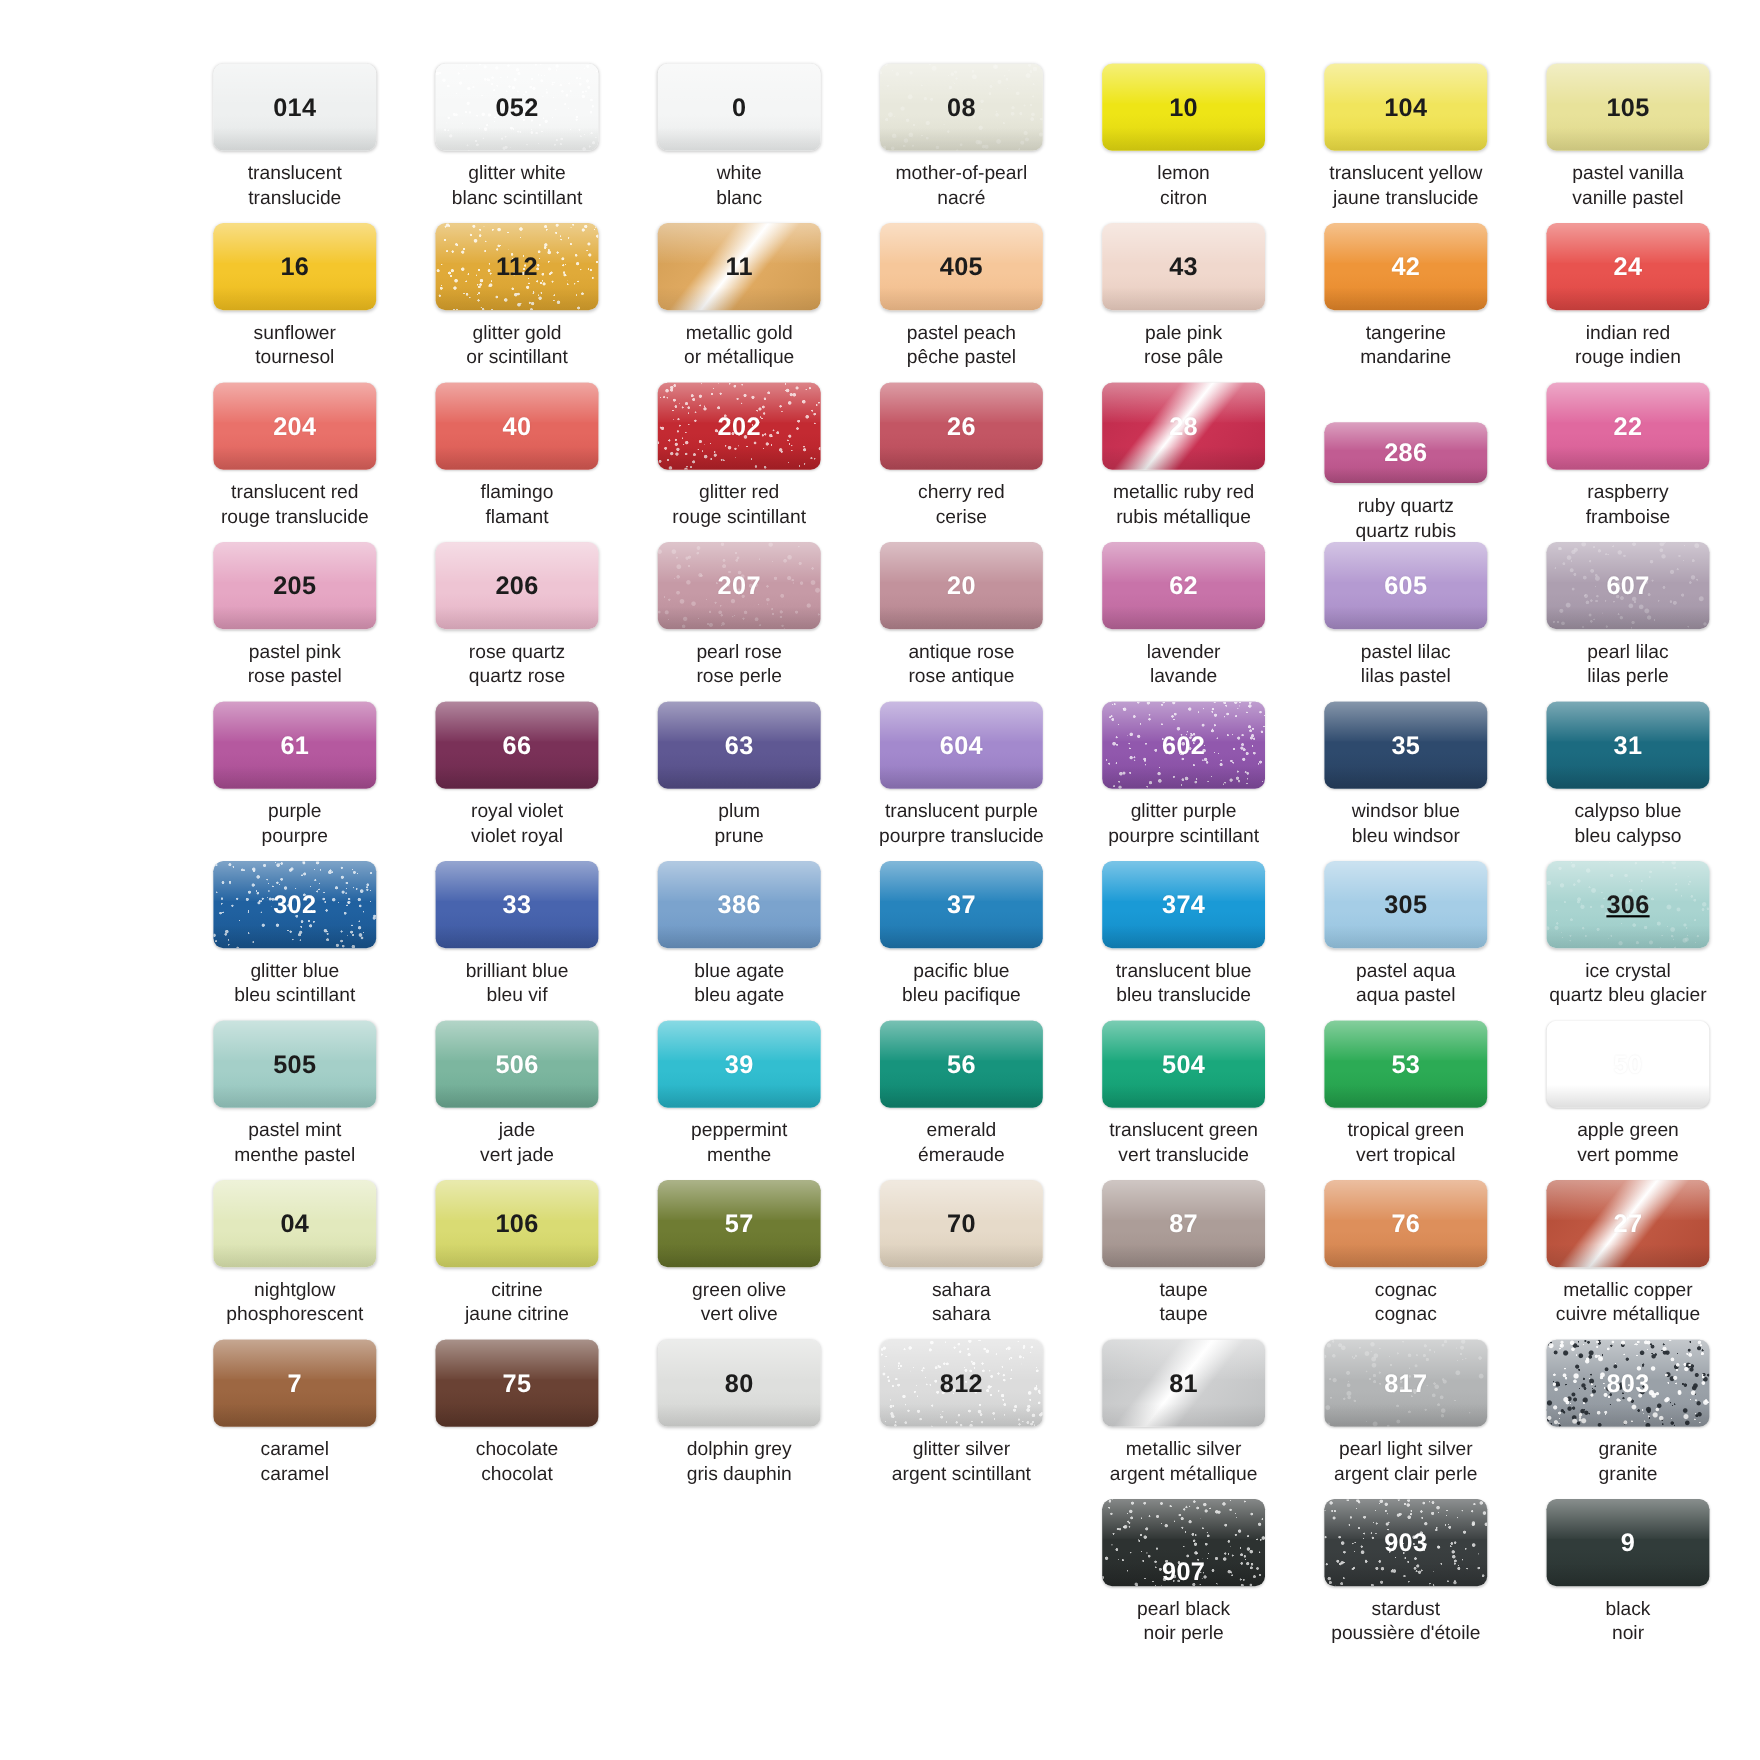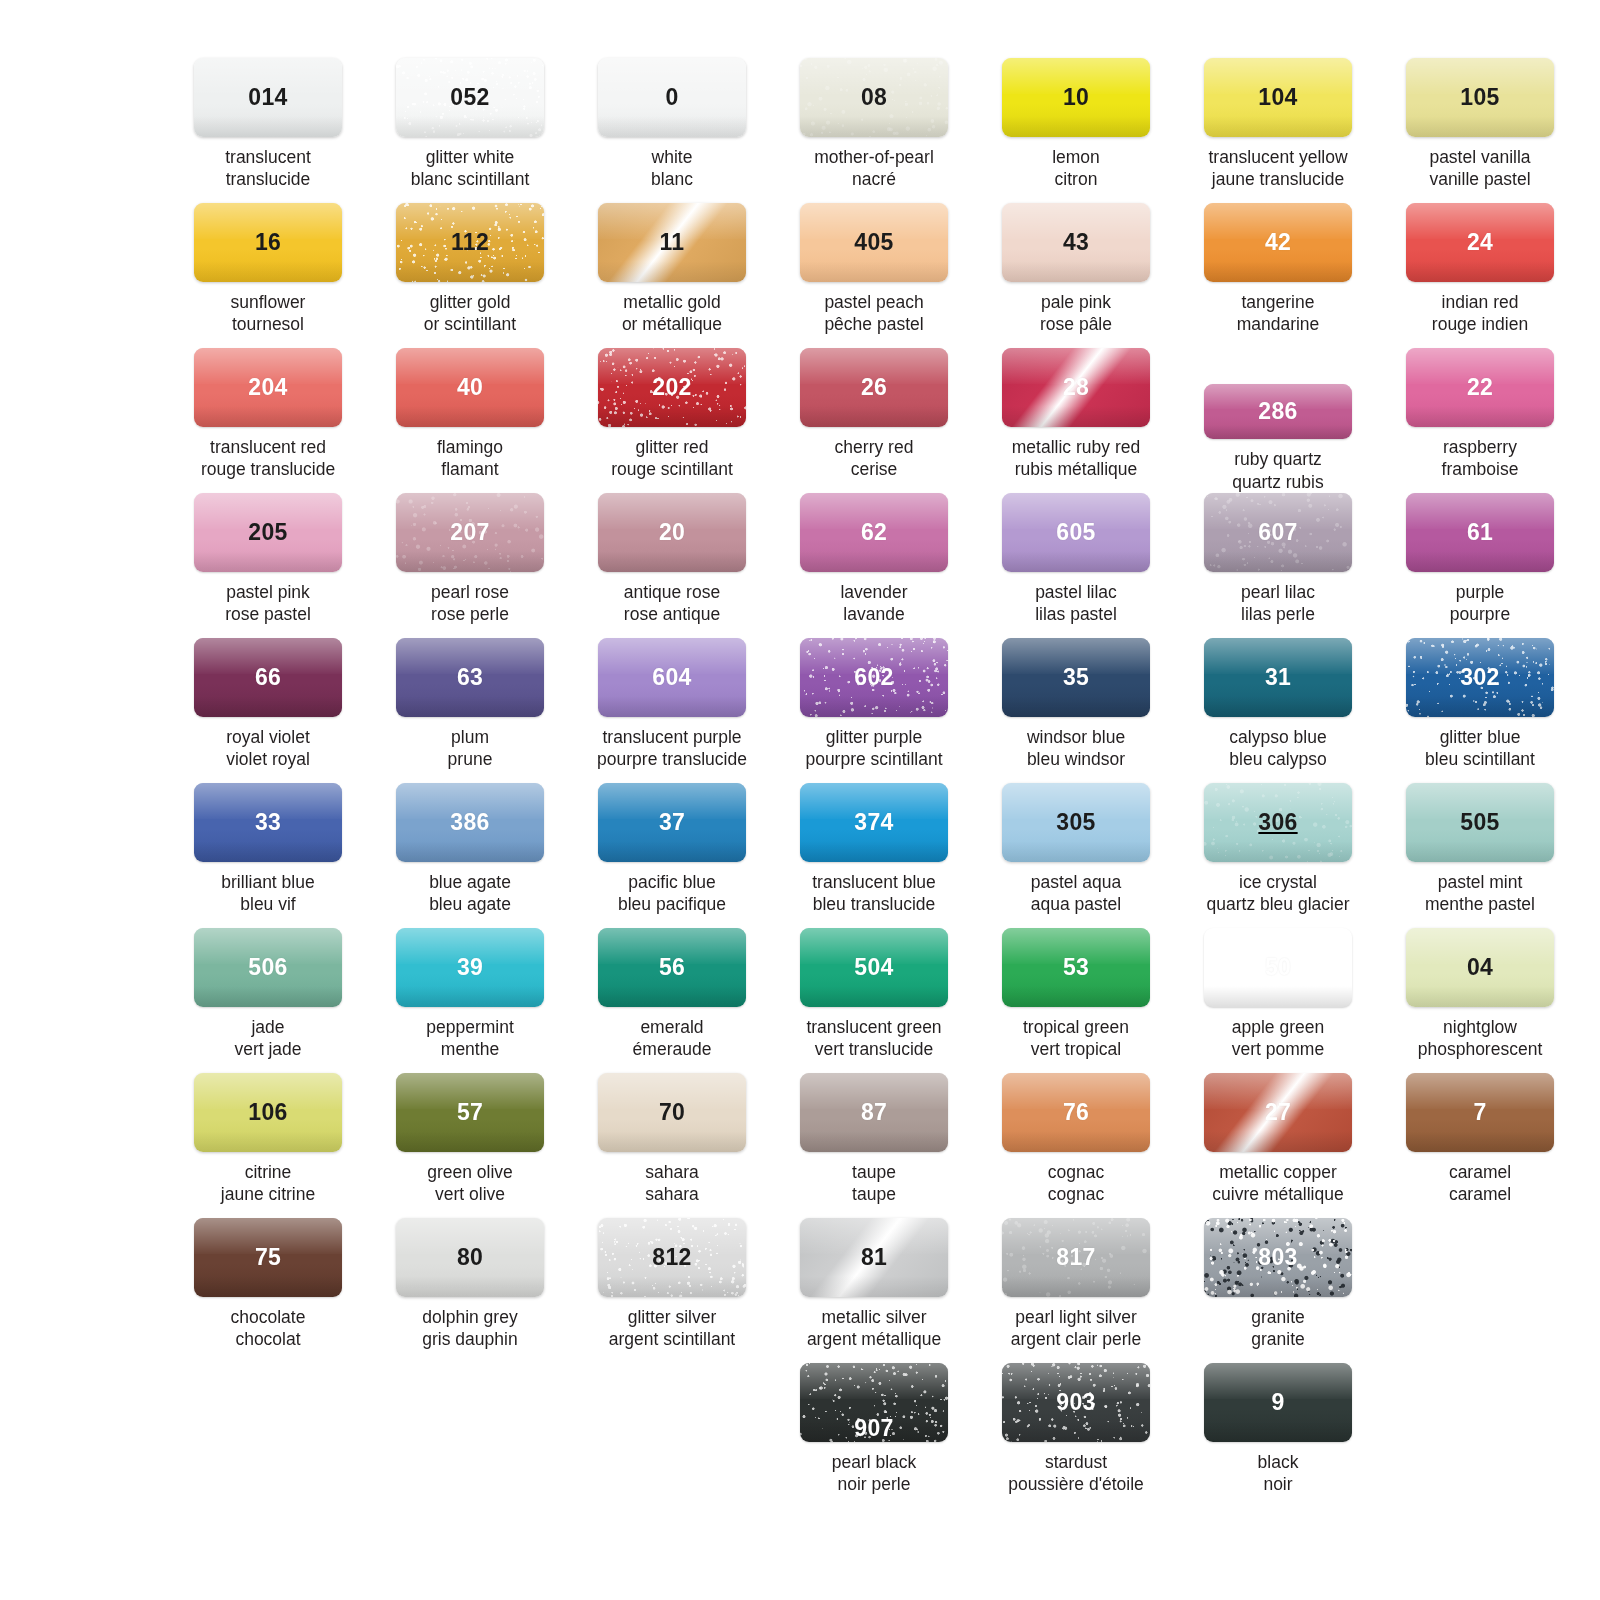--- a/index.html
+++ b/index.html
@@ -237,20 +237,26 @@
         </div>
         <div class="labels"><span class="en">raspberry</span><span class="fr">framboise</span></div>
       </div>
       <div class="cell">
         <div class="chip" style="background: linear-gradient(rgb(230, 167, 196) 0%, rgb(230, 167, 196) 58%, rgb(221, 152, 184) 100%);">
           <span class="code dark">205</span>
         </div>
         <div class="labels"><span class="en">pastel pink</span><span class="fr">rose pastel</span></div>
       </div>
       <div class="cell">
+        <div class="chip light-chip" style="background: linear-gradient(rgb(238, 196, 211) 0%, rgb(238, 196, 211) 58%, rgb(227, 176, 195) 100%);">
+          <span class="code dark">206</span>
+        </div>
+        <div class="labels"><span class="en">rose quartz</span><span class="fr">quartz rose</span></div>
+      </div>
+      <div class="cell">
         <div class="chip glitter" style="background: linear-gradient(rgb(198, 154, 166) 0%, rgb(198, 154, 166) 58%, rgb(185, 141, 153) 100%); border-radius: 10px;">
           <div class="spark" style="opacity: 0.4; background-image: radial-gradient(0.6px at 37.3px 69.4px, rgba(255, 255, 255, 0.6) 0px, rgba(255, 255, 255, 0.6) 65%, rgba(255, 255, 255, 0) 100%), radial-gradient(2.46px at 32.5px 55.8px, rgba(255, 255, 255, 0.6) 0px, rgba(255, 255, 255, 0.6) 65%, rgba(255, 255, 255, 0) 100%), radial-gradient(2.61px at 19.1px 22.2px, rgba(255, 255, 255, 0.6) 0px, rgba(255, 255, 255, 0.6) 65%, rgba(255, 255, 255, 0) 100%), radial-gradient(1.95px at 58.8px 1.7px, rgba(255, 255, 255, 0.6) 0px, rgba(255, 255, 255, 0.6) 65%, rgba(255, 255, 255, 0) 100%), radial-gradient(1.41px at 65.2px 27px, rgba(255, 255, 255, 0.6) 0px, rgba(255, 255, 255, 0.6) 65%, rgba(255, 255, 255, 0) 100%), radial-gradient(1.91px at 100.1px 52.1px, rgba(255, 255, 255, 0.6) 0px, rgba(255, 255, 255, 0.6) 65%, rgba(255, 255, 255, 0) 100%), radial-gradient(2.15px at 77.1px 31px, rgba(255, 255, 255, 0.6) 0px, rgba(255, 255, 255, 0.6) 65%, rgba(255, 255, 255, 0) 100%), radial-gradient(0.87px at 57.9px 75.6px, rgba(255, 255, 255, 0.6) 0px, rgba(255, 255, 255, 0.6) 65%, rgba(255, 255, 255, 0) 100%), radial-gradient(1.16px at 104.1px 60.7px, rgba(255, 255, 255, 0.6) 0px, rgba(255, 255, 255, 0.6) 65%, rgba(255, 255, 255, 0) 100%), radial-gradient(1.76px at 129.4px 19.2px, rgba(255, 255, 255, 0.6) 0px, rgba(255, 255, 255, 0.6) 65%, rgba(255, 255, 255, 0) 100%), radial-gradient(1.37px at 47.5px 63.2px, rgba(255, 255, 255, 0.6) 0px, rgba(255, 255, 255, 0.6) 65%, rgba(255, 255, 255, 0) 100%), radial-gradient(0.92px at 68px 67.5px, rgba(255, 255, 255, 0.6) 0px, rgba(255, 255, 255, 0.6) 65%, rgba(255, 255, 255, 0) 100%), radial-gradient(1.32px at 104.6px 65.1px, rgba(255, 255, 255, 0.6) 0px, rgba(255, 255, 255, 0.6) 65%, rgba(255, 255, 255, 0) 100%), radial-gradient(1.29px at 71px 9.8px, rgba(255, 255, 255, 0.6) 0px, rgba(255, 255, 255, 0.6) 65%, rgba(255, 255, 255, 0) 100%), radial-gradient(1.73px at 28.8px 13.5px, rgba(255, 255, 255, 0.6) 0px, rgba(255, 255, 255, 0.6) 65%, rgba(255, 255, 255, 0) 100%), radial-gradient(1.38px at 39.7px 30.3px, rgba(255, 255, 255, 0.6) 0px, rgba(255, 255, 255, 0.6) 65%, rgba(255, 255, 255, 0) 100%), radial-gradient(1.15px at 17.4px 13.9px, rgba(255, 255, 255, 0.6) 0px, rgba(255, 255, 255, 0.6) 65%, rgba(255, 255, 255, 0) 100%), radial-gradient(1.95px at 23.5px 76.4px, rgba(255, 255, 255, 0.6) 0px, rgba(255, 255, 255, 0.6) 65%, rgba(255, 255, 255, 0) 100%), radial-gradient(2.5px at 119.8px 13.6px, rgba(255, 255, 255, 0.6) 0px, rgba(255, 255, 255, 0.6) 65%, rgba(255, 255, 255, 0) 100%), radial-gradient(1.52px at 71.8px 16.4px, rgba(255, 255, 255, 0.6) 0px, rgba(255, 255, 255, 0.6) 65%, rgba(255, 255, 255, 0) 100%), radial-gradient(2.12px at 89.2px 38.8px, rgba(255, 255, 255, 0.6) 0px, rgba(255, 255, 255, 0.6) 65%, rgba(255, 255, 255, 0) 100%), radial-gradient(0.82px at 85.7px 34.7px, rgba(255, 255, 255, 0.6) 0px, rgba(255, 255, 255, 0.6) 65%, rgba(255, 255, 255, 0) 100%), radial-gradient(0.74px at 123px 37px, rgba(255, 255, 255, 0.6) 0px, rgba(255, 255, 255, 0.6) 65%, rgba(255, 255, 255, 0) 100%), radial-gradient(0.6px at 114.8px 78.6px, rgba(255, 255, 255, 0.6) 0px, rgba(255, 255, 255, 0.6) 65%, rgba(255, 255, 255, 0) 100%), radial-gradient(1.3px at 122.6px 34.4px, rgba(255, 255, 255, 0.6) 0px, rgba(255, 255, 255, 0.6) 65%, rgba(255, 255, 255, 0) 100%), radial-gradient(1.57px at 60.2px 16.4px, rgba(255, 255, 255, 0.6) 0px, rgba(255, 255, 255, 0.6) 65%, rgba(255, 255, 255, 0) 100%), radial-gradient(2.33px at 137.2px 57.5px, rgba(255, 255, 255, 0.6) 0px, rgba(255, 255, 255, 0.6) 65%, rgba(255, 255, 255, 0) 100%), radial-gradient(2.28px at 119.4px 32.5px, rgba(255, 255, 255, 0.6) 0px, rgba(255, 255, 255, 0.6) 65%, rgba(255, 255, 255, 0) 100%), radial-gradient(2.35px at 68.3px 53.5px, rgba(255, 255, 255, 0.6) 0px, rgba(255, 255, 255, 0.6) 65%, rgba(255, 255, 255, 0) 100%), radial-gradient(1.26px at 45.6px 74.3px, rgba(255, 255, 255, 0.6) 0px, rgba(255, 255, 255, 0.6) 65%, rgba(255, 255, 255, 0) 100%), radial-gradient(2.12px at 113.1px 48.7px, rgba(255, 255, 255, 0.6) 0px, rgba(255, 255, 255, 0.6) 65%, rgba(255, 255, 255, 0) 100%), radial-gradient(1.44px at 36.3px 9.9px, rgba(255, 255, 255, 0.6) 0px, rgba(255, 255, 255, 0.6) 65%, rgba(255, 255, 255, 0) 100%), radial-gradient(2.35px at 24.9px 69.6px, rgba(255, 255, 255, 0.6) 0px, rgba(255, 255, 255, 0.6) 65%, rgba(255, 255, 255, 0) 100%), radial-gradient(1.36px at 140.7px 23.8px, rgba(255, 255, 255, 0.6) 0px, rgba(255, 255, 255, 0.6) 65%, rgba(255, 255, 255, 0) 100%), radial-gradient(1.58px at 1.2px 63.4px, rgba(255, 255, 255, 0.6) 0px, rgba(255, 255, 255, 0.6) 65%, rgba(255, 255, 255, 0) 100%), radial-gradient(1.74px at 112.2px 63.3px, rgba(255, 255, 255, 0.6) 0px, rgba(255, 255, 255, 0.6) 65%, rgba(255, 255, 255, 0) 100%), radial-gradient(0.55px at 91.2px 56.5px, rgba(255, 255, 255, 0.6) 0px, rgba(255, 255, 255, 0.6) 65%, rgba(255, 255, 255, 0) 100%), radial-gradient(1.13px at 0.1px 75.8px, rgba(255, 255, 255, 0.6) 0px, rgba(255, 255, 255, 0.6) 65%, rgba(255, 255, 255, 0) 100%), radial-gradient(2.19px at 48.3px 75.1px, rgba(255, 255, 255, 0.6) 0px, rgba(255, 255, 255, 0.6) 65%, rgba(255, 255, 255, 0) 100%), radial-gradient(2.45px at 1.7px 8.5px, rgba(255, 255, 255, 0.6) 0px, rgba(255, 255, 255, 0.6) 65%, rgba(255, 255, 255, 0) 100%), radial-gradient(0.63px at 69.8px 66.7px, rgba(255, 255, 255, 0.6) 0px, rgba(255, 255, 255, 0.6) 65%, rgba(255, 255, 255, 0) 100%), radial-gradient(2.04px at 18.4px 45.8px, rgba(255, 255, 255, 0.6) 0px, rgba(255, 255, 255, 0.6) 65%, rgba(255, 255, 255, 0) 100%), radial-gradient(1px at 57.1px 57.6px, rgba(255, 255, 255, 0.6) 0px, rgba(255, 255, 255, 0.6) 65%, rgba(255, 255, 255, 0) 100%), radial-gradient(0.63px at 99.5px 56.1px, rgba(255, 255, 255, 0.6) 0px, rgba(255, 255, 255, 0.6) 65%, rgba(255, 255, 255, 0) 100%), radial-gradient(1.84px at 59.4px 74.1px, rgba(255, 255, 255, 0.6) 0px, rgba(255, 255, 255, 0.6) 65%, rgba(255, 255, 255, 0) 100%), radial-gradient(1.16px at 146.3px 65.6px, rgba(255, 255, 255, 0.6) 0px, rgba(255, 255, 255, 0.6) 65%, rgba(255, 255, 255, 0) 100%), radial-gradient(1.69px at 126.1px 63.5px, rgba(255, 255, 255, 0.6) 0px, rgba(255, 255, 255, 0.6) 65%, rgba(255, 255, 255, 0) 100%), radial-gradient(2.15px at 60.3px 21.7px, rgba(255, 255, 255, 0.6) 0px, rgba(255, 255, 255, 0.6) 65%, rgba(255, 255, 255, 0) 100%), radial-gradient(1.27px at 10.5px 52.2px, rgba(255, 255, 255, 0.6) 0px, rgba(255, 255, 255, 0.6) 65%, rgba(255, 255, 255, 0) 100%), radial-gradient(2.15px at 38.6px 29.8px, rgba(255, 255, 255, 0.6) 0px, rgba(255, 255, 255, 0.6) 65%, rgba(255, 255, 255, 0) 100%), radial-gradient(1.31px at 58.1px 66.4px, rgba(255, 255, 255, 0.6) 0px, rgba(255, 255, 255, 0.6) 65%, rgba(255, 255, 255, 0) 100%), radial-gradient(1.88px at 130.7px 37.1px, rgba(255, 255, 255, 0.6) 0px, rgba(255, 255, 255, 0.6) 65%, rgba(255, 255, 255, 0) 100%), radial-gradient(2.56px at 22px 53.7px, rgba(255, 255, 255, 0.6) 0px, rgba(255, 255, 255, 0.6) 65%, rgba(255, 255, 255, 0) 100%), radial-gradient(2.08px at 89.8px 70px, rgba(255, 255, 255, 0.6) 0px, rgba(255, 255, 255, 0.6) 65%, rgba(255, 255, 255, 0) 100%), radial-gradient(1.35px at 99.7px 40.1px, rgba(255, 255, 255, 0.6) 0px, rgba(255, 255, 255, 0.6) 65%, rgba(255, 255, 255, 0) 100%), radial-gradient(1.28px at 113.4px 75.9px, rgba(255, 255, 255, 0.6) 0px, rgba(255, 255, 255, 0.6) 65%, rgba(255, 255, 255, 0) 100%), radial-gradient(0.6px at 44.5px 52.2px, rgba(255, 255, 255, 0.6) 0px, rgba(255, 255, 255, 0.6) 65%, rgba(255, 255, 255, 0) 100%), radial-gradient(2.42px at 102.6px 2px, rgba(255, 255, 255, 0.6) 0px, rgba(255, 255, 255, 0.6) 65%, rgba(255, 255, 255, 0) 100%), radial-gradient(1.06px at 53.6px 37.2px, rgba(255, 255, 255, 0.6) 0px, rgba(255, 255, 255, 0.6) 65%, rgba(255, 255, 255, 0) 100%), radial-gradient(1.83px at 107px 32.8px, rgba(255, 255, 255, 0.6) 0px, rgba(255, 255, 255, 0.6) 65%, rgba(255, 255, 255, 0) 100%), radial-gradient(1.25px at 28.5px 21.5px, rgba(255, 255, 255, 0.6) 0px, rgba(255, 255, 255, 0.6) 65%, rgba(255, 255, 255, 0) 100%), radial-gradient(2.44px at 27.8px 36.4px, rgba(255, 255, 255, 0.6) 0px, rgba(255, 255, 255, 0.6) 65%, rgba(255, 255, 255, 0) 100%), radial-gradient(1.91px at 18.5px 31.4px, rgba(255, 255, 255, 0.6) 0px, rgba(255, 255, 255, 0.6) 65%, rgba(255, 255, 255, 0) 100%), radial-gradient(0.58px at 62.3px 39.4px, rgba(255, 255, 255, 0.6) 0px, rgba(255, 255, 255, 0.6) 65%, rgba(255, 255, 255, 0) 100%), radial-gradient(1.57px at 72.9px 14.2px, rgba(255, 255, 255, 0.6) 0px, rgba(255, 255, 255, 0.6) 65%, rgba(255, 255, 255, 0) 100%), radial-gradient(1.39px at 111.9px 67.9px, rgba(255, 255, 255, 0.6) 0px, rgba(255, 255, 255, 0.6) 65%, rgba(255, 255, 255, 0) 100%), radial-gradient(0.96px at 93px 75.3px, rgba(255, 255, 255, 0.6) 0px, rgba(255, 255, 255, 0.6) 65%, rgba(255, 255, 255, 0) 100%), radial-gradient(1.2px at 77.9px 69.4px, rgba(255, 255, 255, 0.6) 0px, rgba(255, 255, 255, 0.6) 65%, rgba(255, 255, 255, 0) 100%), radial-gradient(0.83px at 128.2px 4px, rgba(255, 255, 255, 0.6) 0px, rgba(255, 255, 255, 0.6) 65%, rgba(255, 255, 255, 0) 100%), radial-gradient(0.75px at 9.6px 70.1px, rgba(255, 255, 255, 0.6) 0px, rgba(255, 255, 255, 0.6) 65%, rgba(255, 255, 255, 0) 100%), radial-gradient(1.89px at 79.8px 63.7px, rgba(255, 255, 255, 0.6) 0px, rgba(255, 255, 255, 0.6) 65%, rgba(255, 255, 255, 0) 100%), radial-gradient(0.77px at 104.4px 17.5px, rgba(255, 255, 255, 0.6) 0px, rgba(255, 255, 255, 0.6) 65%, rgba(255, 255, 255, 0) 100%), radial-gradient(2.7px at 145.2px 43.6px, rgba(255, 255, 255, 0.6) 0px, rgba(255, 255, 255, 0.6) 65%, rgba(255, 255, 255, 0) 100%), radial-gradient(1.99px at 115.7px 16.8px, rgba(255, 255, 255, 0.6) 0px, rgba(255, 255, 255, 0.6) 65%, rgba(255, 255, 255, 0) 100%), radial-gradient(1.77px at 77.6px 49.1px, rgba(255, 255, 255, 0.6) 0px, rgba(255, 255, 255, 0.6) 65%, rgba(255, 255, 255, 0) 100%), radial-gradient(0.74px at 92.6px 15.3px, rgba(255, 255, 255, 0.6) 0px, rgba(255, 255, 255, 0.6) 65%, rgba(255, 255, 255, 0) 100%), radial-gradient(2.04px at 74.4px 27.5px, rgba(255, 255, 255, 0.6) 0px, rgba(255, 255, 255, 0.6) 65%, rgba(255, 255, 255, 0) 100%), radial-gradient(2.17px at 84.6px 39.5px, rgba(255, 255, 255, 0.6) 0px, rgba(255, 255, 255, 0.6) 65%, rgba(255, 255, 255, 0) 100%), radial-gradient(2.05px at 37px 5.2px, rgba(255, 255, 255, 0.6) 0px, rgba(255, 255, 255, 0.6) 65%, rgba(255, 255, 255, 0) 100%), radial-gradient(2.59px at 141.1px 36.6px, rgba(255, 255, 255, 0.6) 0px, rgba(255, 255, 255, 0.6) 65%, rgba(255, 255, 255, 0) 100%), radial-gradient(2.52px at 14.6px 8.5px, rgba(255, 255, 255, 0.6) 0px, rgba(255, 255, 255, 0.6) 65%, rgba(255, 255, 255, 0) 100%), radial-gradient(0.55px at 15.3px 32.9px, rgba(255, 255, 255, 0.6) 0px, rgba(255, 255, 255, 0.6) 65%, rgba(255, 255, 255, 0) 100%), radial-gradient(2px at 56.7px 63.7px, rgba(255, 255, 255, 0.6) 0px, rgba(255, 255, 255, 0.6) 65%, rgba(255, 255, 255, 0) 100%), radial-gradient(1.18px at 52.5px 54.9px, rgba(255, 255, 255, 0.6) 0px, rgba(255, 255, 255, 0.6) 65%, rgba(255, 255, 255, 0) 100%), radial-gradient(1.21px at 64.5px 39.3px, rgba(255, 255, 255, 0.6) 0px, rgba(255, 255, 255, 0.6) 65%, rgba(255, 255, 255, 0) 100%), radial-gradient(0.81px at 6.2px 49.8px, rgba(255, 255, 255, 0.6) 0px, rgba(255, 255, 255, 0.6) 65%, rgba(255, 255, 255, 0) 100%), radial-gradient(0.89px at 87.3px 40.4px, rgba(255, 255, 255, 0.6) 0px, rgba(255, 255, 255, 0.6) 65%, rgba(255, 255, 255, 0) 100%), radial-gradient(2.38px at 73.6px 43.9px, rgba(255, 255, 255, 0.6) 0px, rgba(255, 255, 255, 0.6) 65%, rgba(255, 255, 255, 0) 100%), radial-gradient(1.78px at 26.6px 14.4px, rgba(255, 255, 255, 0.6) 0px, rgba(255, 255, 255, 0.6) 65%, rgba(255, 255, 255, 0) 100%), radial-gradient(2.21px at 8.1px 63.7px, rgba(255, 255, 255, 0.6) 0px, rgba(255, 255, 255, 0.6) 65%, rgba(255, 255, 255, 0) 100%);"></div>
           <span class="code white">207</span>
         </div>
         <div class="labels"><span class="en">pearl rose</span><span class="fr">rose perle</span></div>
       </div>
       <div class="cell">
         <div class="chip" style="background: linear-gradient(rgb(194, 146, 156) 0%, rgb(194, 146, 156) 58%, rgb(180, 132, 142) 100%);">
           <span class="code white">20</span>
         </div>

